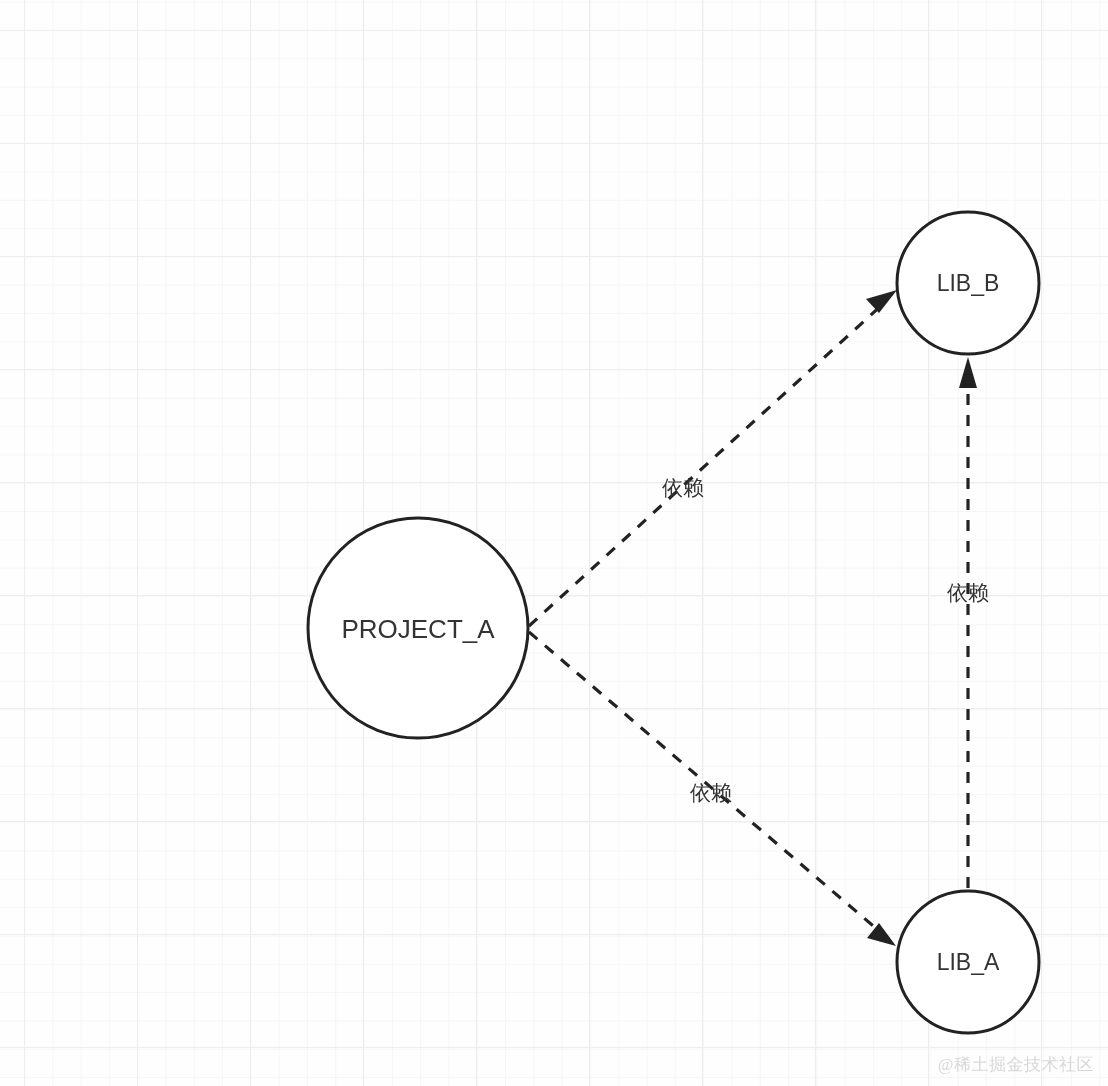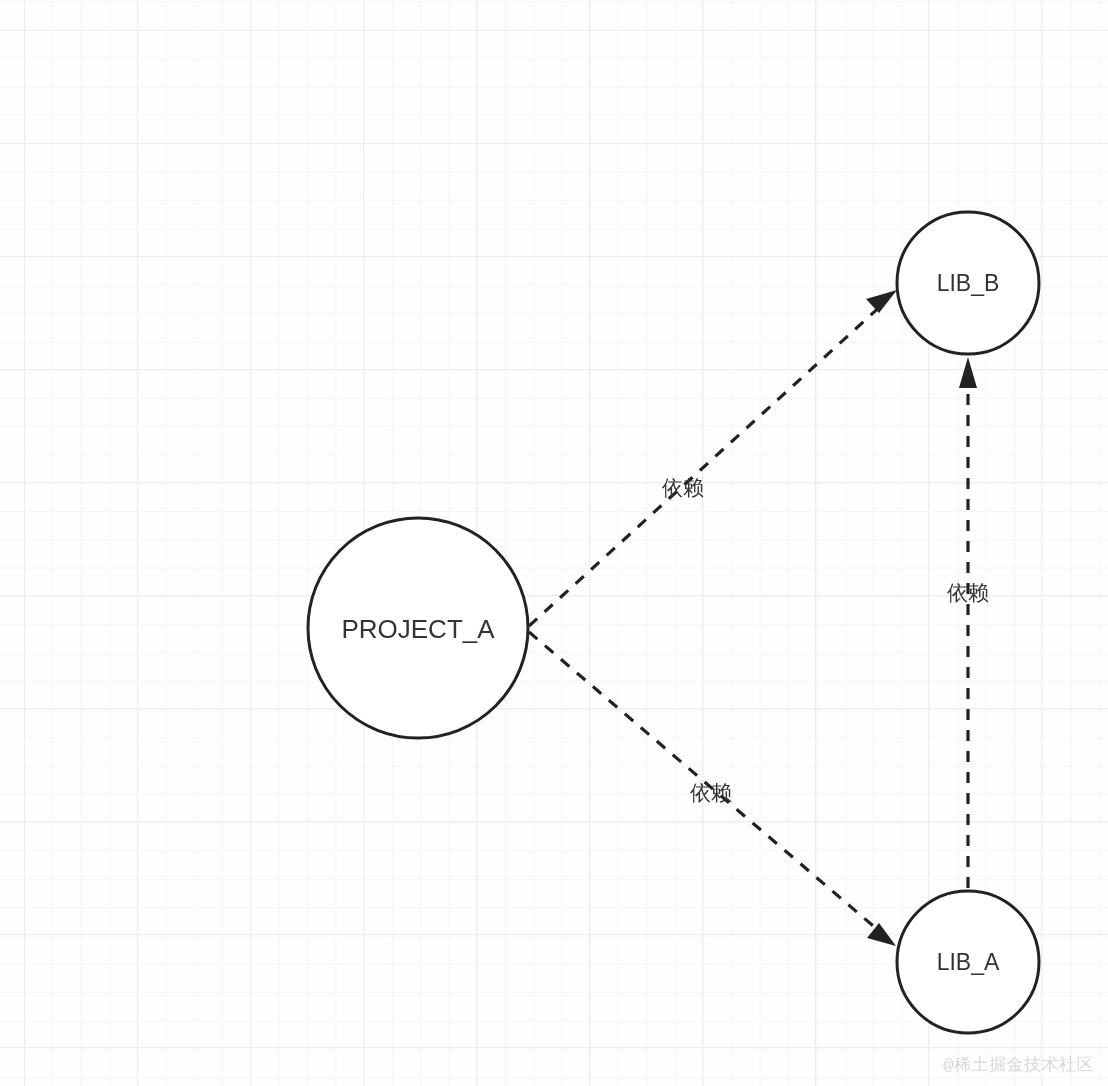--- a/index.html
+++ b/index.html
@@ -62,21 +62,21 @@
     font-family: "Liberation Sans", "DejaVu Sans", sans-serif;
     text-anchor: middle;
     dominant-baseline: middle;
   }
   .watermark {
     position: absolute;
     right: 14px;
     bottom: 10px;
     font-size: 17px;
     color: #d8d8d8;
-    font-family: Liberation Mono, monospace;
+    font-family: Liberation Serif, serif;
     letter-spacing: 0.5px;
     user-select: none;
   }
 </style>
 </head>
 <body>
 
 <div id="canvas">
 
   <svg id="graph" viewBox="0 0 1108 1086" xmlns="http://www.w3.org/2000/svg">

